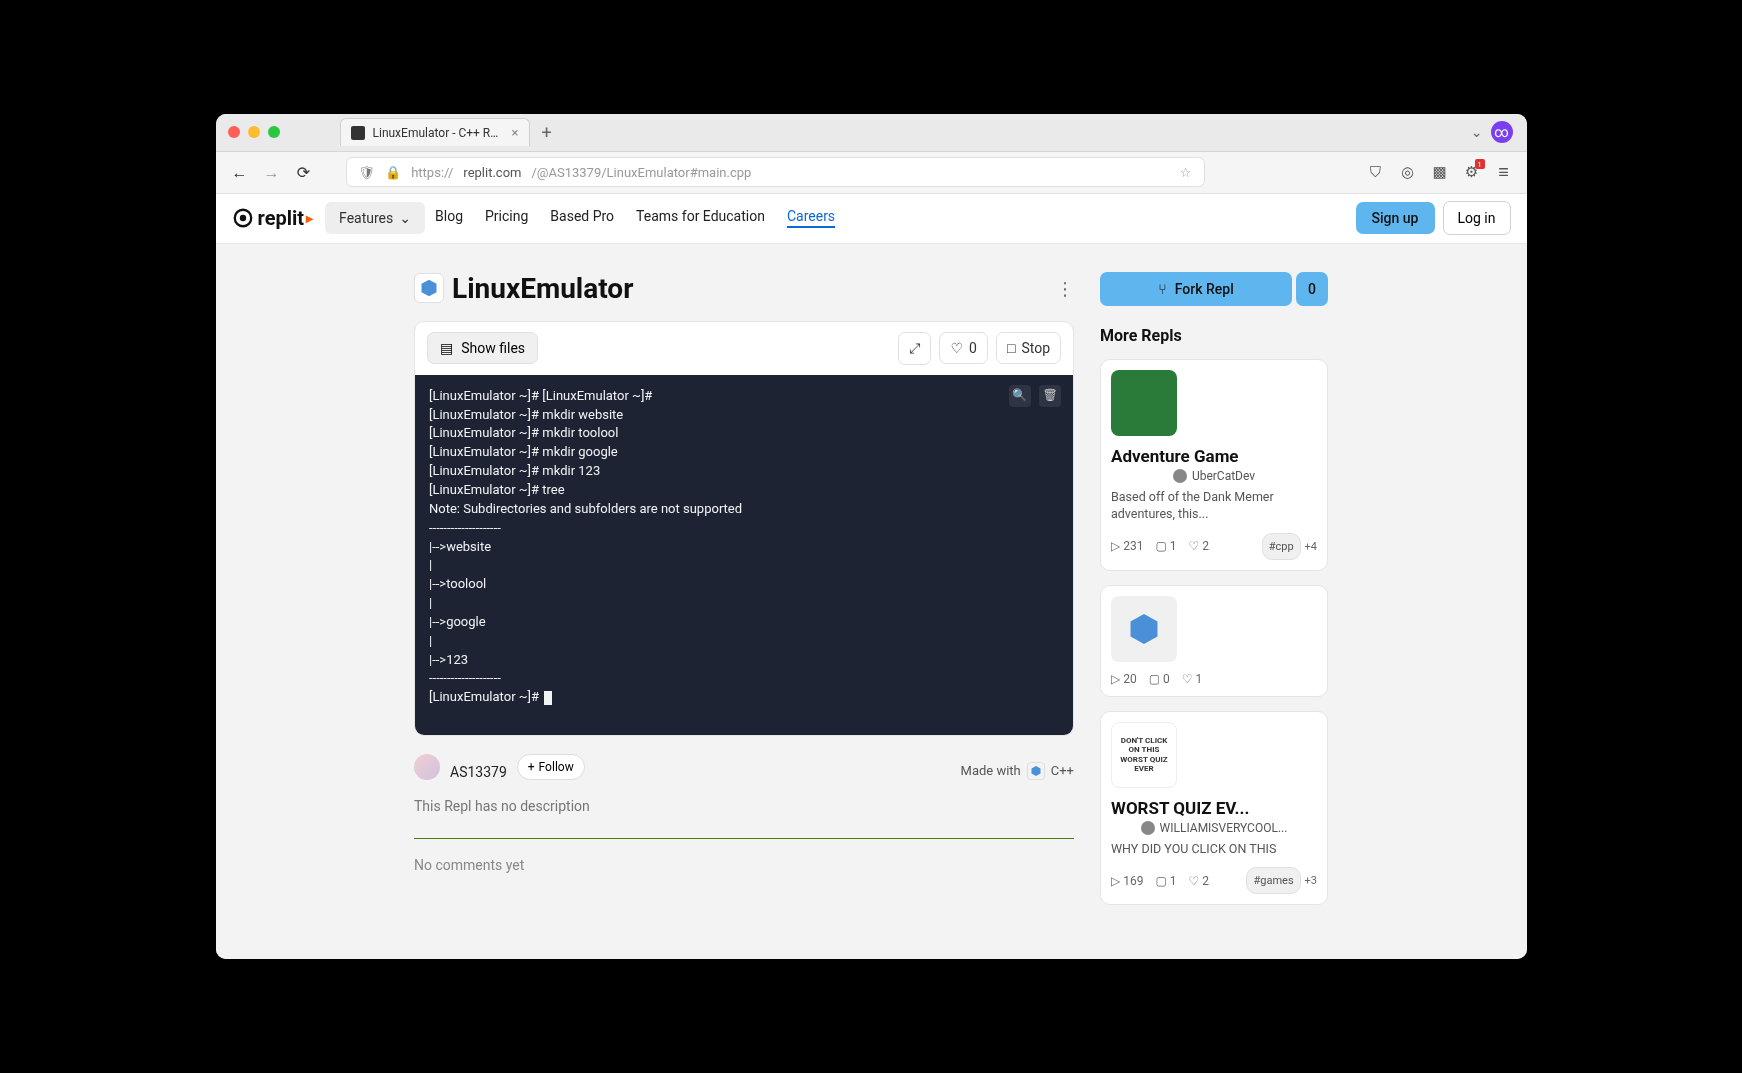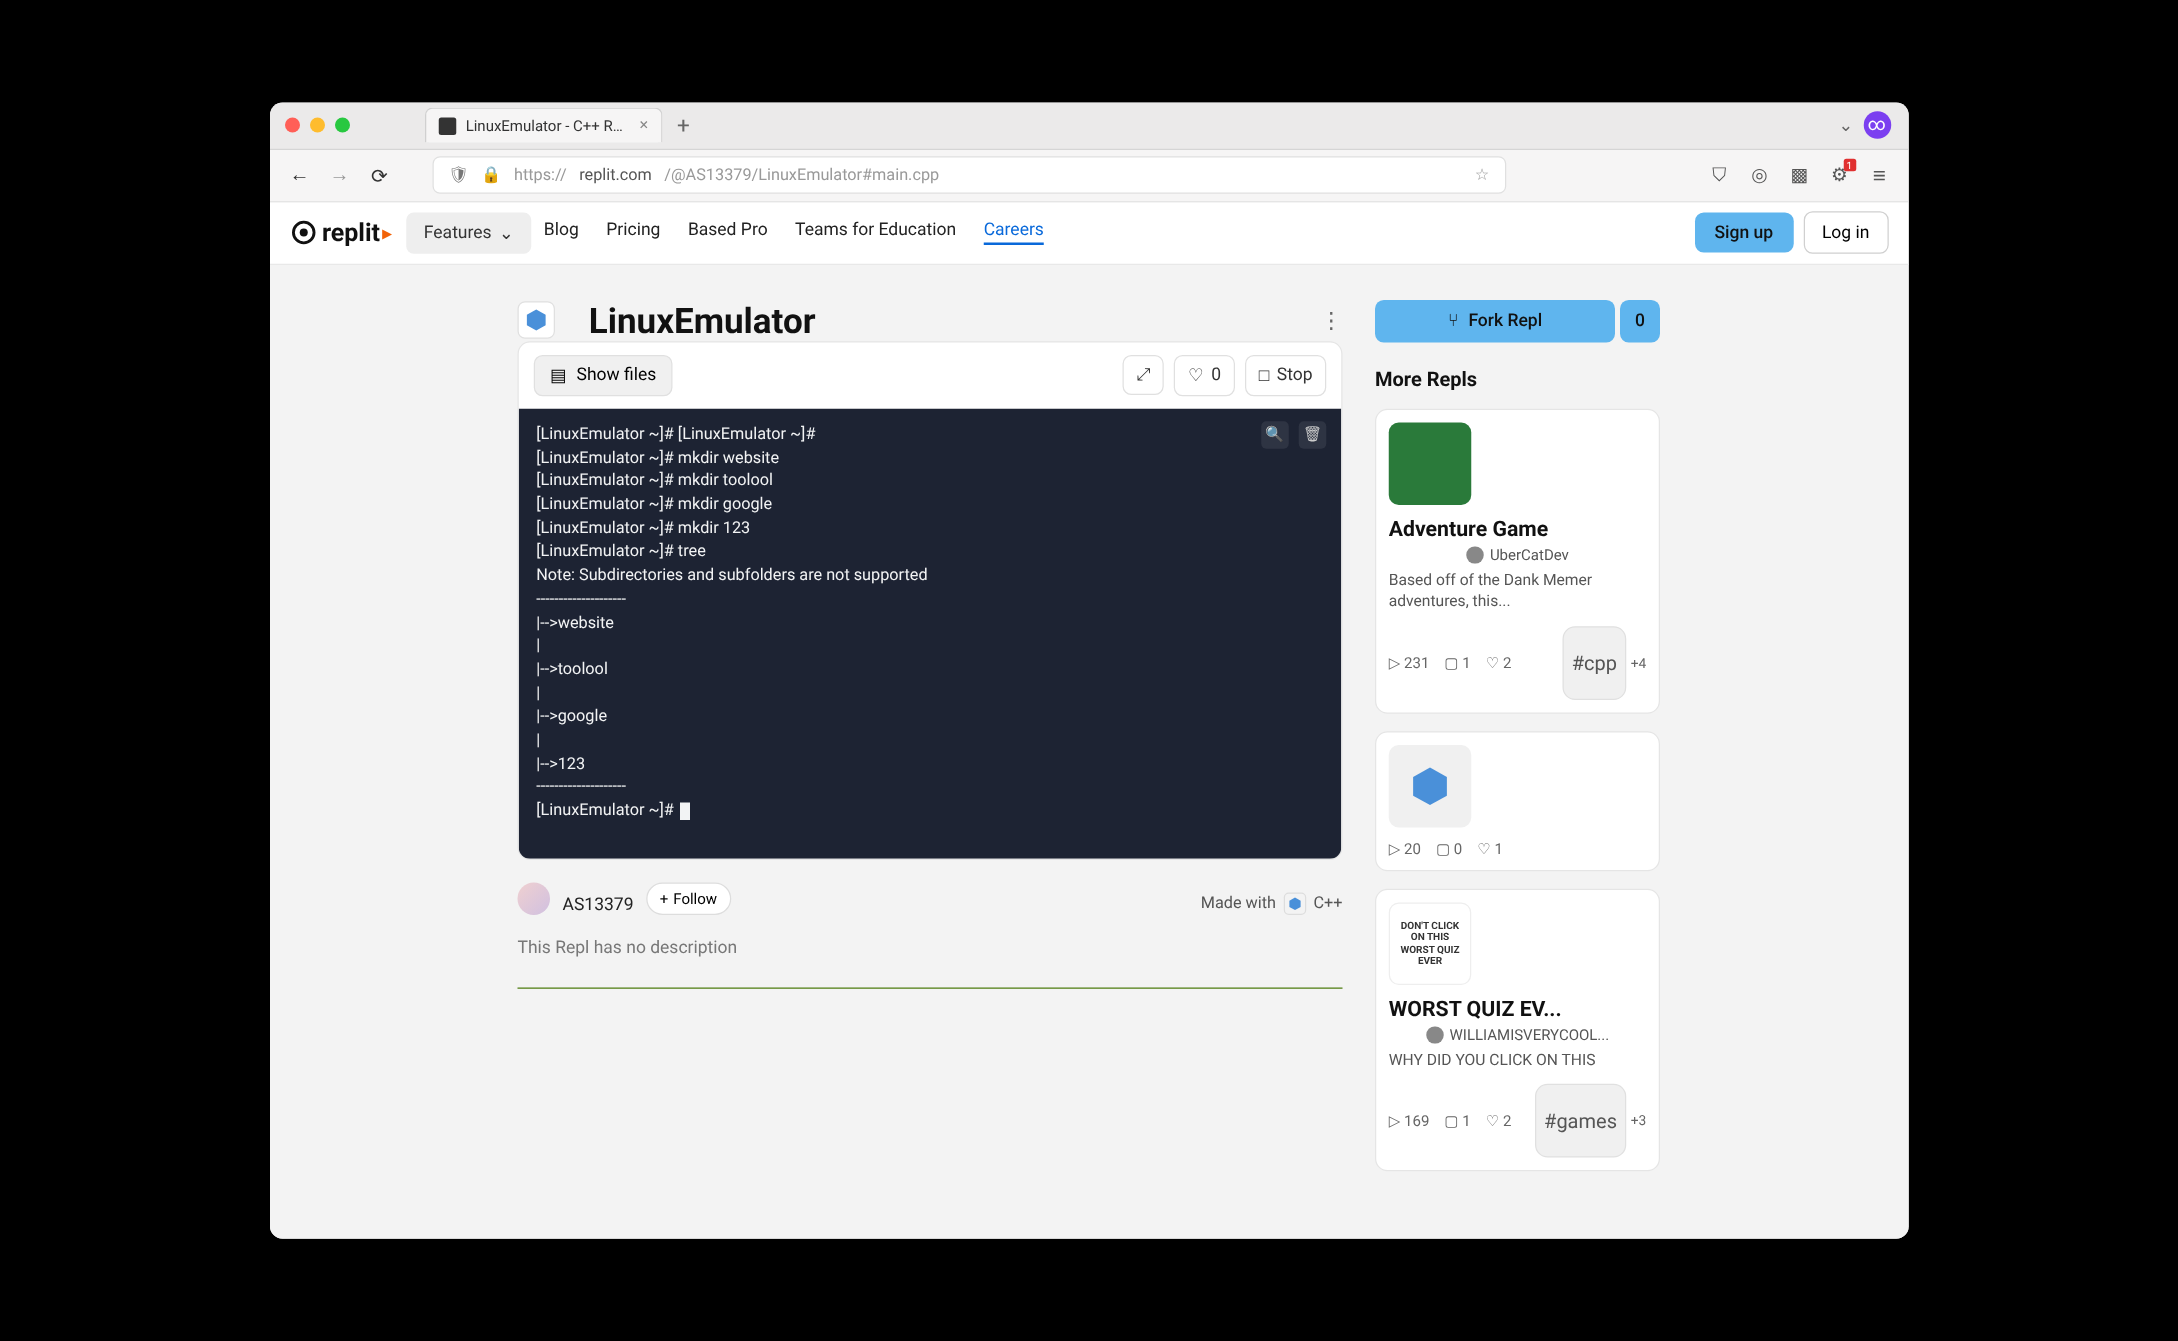--- a/index.html
+++ b/index.html
@@ -37,21 +37,21 @@
 .logo-orange { color: #f26207; font-size: 14px; margin-left: 2px; }
 .features-btn { display: flex; align-items: center; gap: 6px; background: #eee; border: none; padding: 8px 14px; border-radius: 6px; font-size: 14px; color: #333; cursor: pointer; margin-right: 10px; }
 .nav-links { display: flex; gap: 22px; font-size: 14px; color: #222; }
 .nav-links a { color: #222; text-decoration: none; }
 .nav-links a.careers { color: #0969da; border-bottom: 2px solid #0969da; padding-bottom: 2px; }
 .header-spacer { flex: 1; }
 .signup-btn { background: #5fb5ee; color: #111; border: none; padding: 8px 16px; border-radius: 7px; font-size: 14px; font-weight: 500; margin-right: 8px; cursor: pointer; }
 .login-btn { background: #fff; border: 1px solid #d0d0d0; padding: 8px 14px; border-radius: 7px; font-size: 14px; cursor: pointer; }
 .content { background: #f3f3f3; padding: 28px 0 40px; min-height: 640px; display: flex; justify-content: center; gap: 26px; }
 .main-col { width: 660px; }
-.title-row { display: flex; align-items: center; gap: 27px; }
+.title-row { display: flex; align-items: center; gap: 8px; margin-bottom: 16px; }
 .lang-badge { width: 30px; height: 30px; background: #fff; border: 1px solid #e0e0e0; border-radius: 6px; display: flex; align-items: center; justify-content: center; }
 .lang-badge svg { width: 20px; height: 20px; }
 .repl-title { font-size: 28px; font-weight: 700; color: #111; }
 .menu-dots { margin-left: auto; color: #666; cursor: pointer; font-size: 18px; }
 .repl-card { background: #fff; border: 1px solid #e5e5e5; border-radius: 10px; overflow: hidden; }
 .card-toolbar { display: flex; align-items: center; padding: 10px 12px; gap: 8px; }
 .showfiles { display: flex; align-items: center; gap: 8px; background: #f0f0f0; border: 1px solid #e0e0e0; padding: 7px 12px; border-radius: 7px; font-size: 14px; cursor: pointer; }
 .toolbar-spacer { flex: 1; }
 .tb-btn { display: flex; align-items: center; gap: 6px; background: #fff; border: 1px solid #e0e0e0; padding: 7px 10px; border-radius: 7px; font-size: 14px; cursor: pointer; color: #333; }
 .terminal { background: #1d2333; color: #f2f3f4; font-family: "SFMono-Regular", Consolas, monospace; font-size: 13px; line-height: 1.45; padding: 12px 14px; min-height: 360px; position: relative; white-space: pre; }
@@ -77,21 +77,21 @@
 .mc-thumb.code { background: #f0f0f0; }
 .mc-thumb.quiz { background: #fff; border: 1px solid #eee; padding: 4px; font-weight: 700; line-height: 1.2; }
 .mc-info { flex: 1; min-width: 0; }
 .mc-title { font-size: 17px; font-weight: 700; color: #111; white-space: nowrap; overflow: hidden; text-overflow: ellipsis; }
 .mc-author { display: flex; align-items: center; gap: 5px; font-size: 12px; color: #555; margin-top: 3px; white-space: nowrap; overflow: hidden; text-overflow: ellipsis; justify-content: center; }
 .mc-avatar { width: 14px; height: 14px; border-radius: 50%; background: #888; flex-shrink: 0; }
 .mc-desc { font-size: 12.5px; color: #555; margin-top: 5px; line-height: 1.4; overflow: hidden; display: -webkit-box; -webkit-line-clamp: 2; -webkit-box-orient: vertical; }
 .mc-stats { display: flex; align-items: center; gap: 12px; font-size: 12px; color: #666; }
 .stat { display: flex; align-items: center; gap: 3px; }
 .mc-tags { margin-left: auto; display: flex; align-items: center; gap: 4px; }
-.tag { background: #f0f0f0; border: 1px solid #e0e0e0; padding: 19px 6px; border-radius: 10px; font-size: 16px; color: #555; text-align: right; }
+.tag { background: #f0f0f0; border: 1px solid #e0e0e0; padding: 6px 6px; border-radius: 10px; font-size: 11px; color: #555; text-align: right; }
 .tag-more { font-size: 11px; color: #666; }
 .cpp-svg { fill: #4a90d9; }
 </style>
 </head>
 <body>
 
 <div class="window">
 
   <div class="titlebar">
     <div class="traffic">
@@ -221,20 +221,21 @@
           <span class="madewith-badge">
             <svg viewBox="0 0 24 24" width="12" height="12" class="cpp-svg">
                 <polygon points="12,2 21,7 21,17 12,22 3,17 3,7"></polygon>
               </svg>
           </span>
           <span>C++</span>
         </div>
       </div>
 
       <div class="desc">This Repl has no description</div>
+      <div class="no-comments">No comments yet</div>
     </div>
 
     <div class="side-col">
       <div class="fork-row">
         <button class="fork-btn">
           <span>⑂</span>
           <span>Fork Repl</span>
         </button>
         <div class="fork-count">0</div>
       </div>

